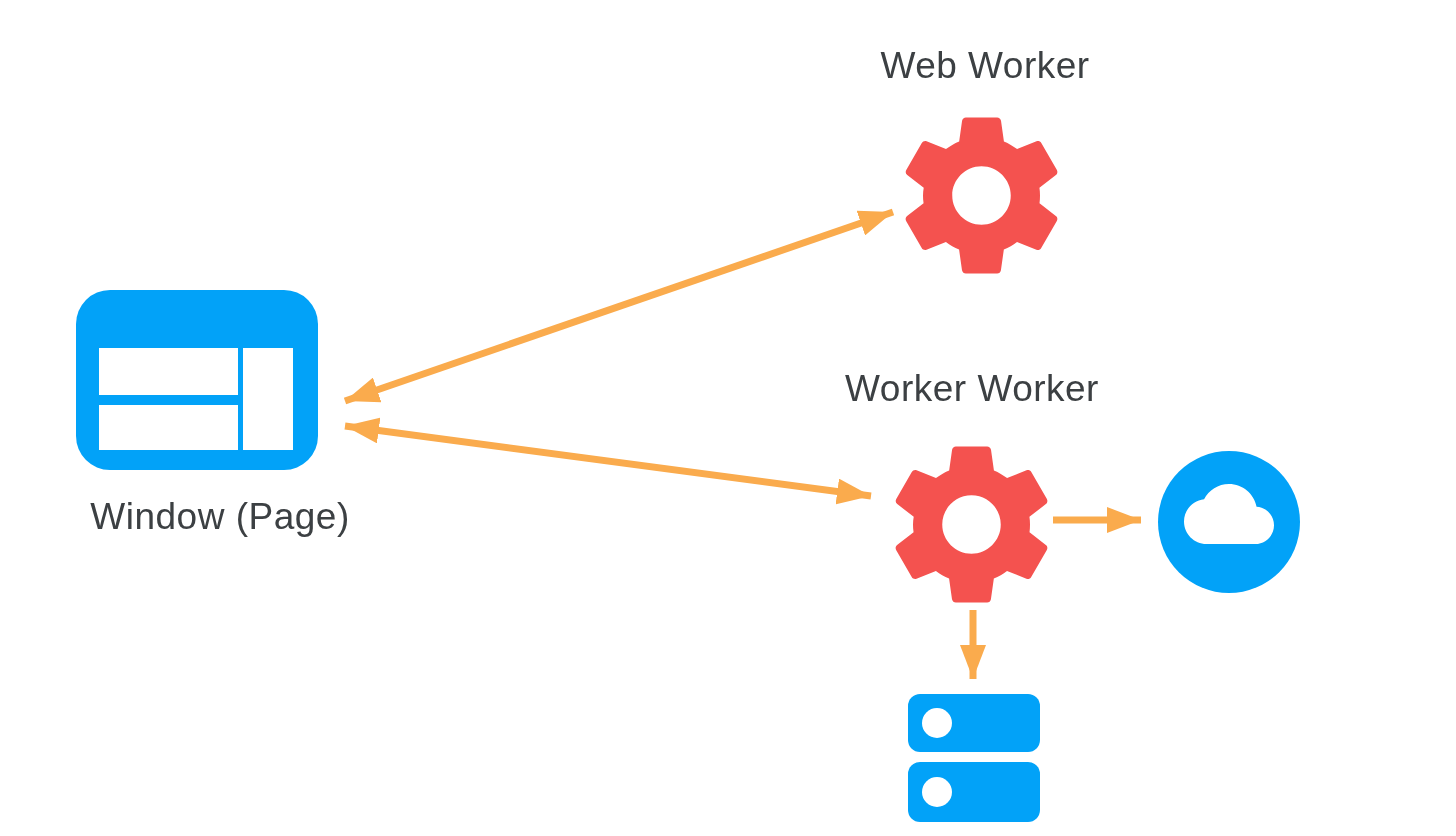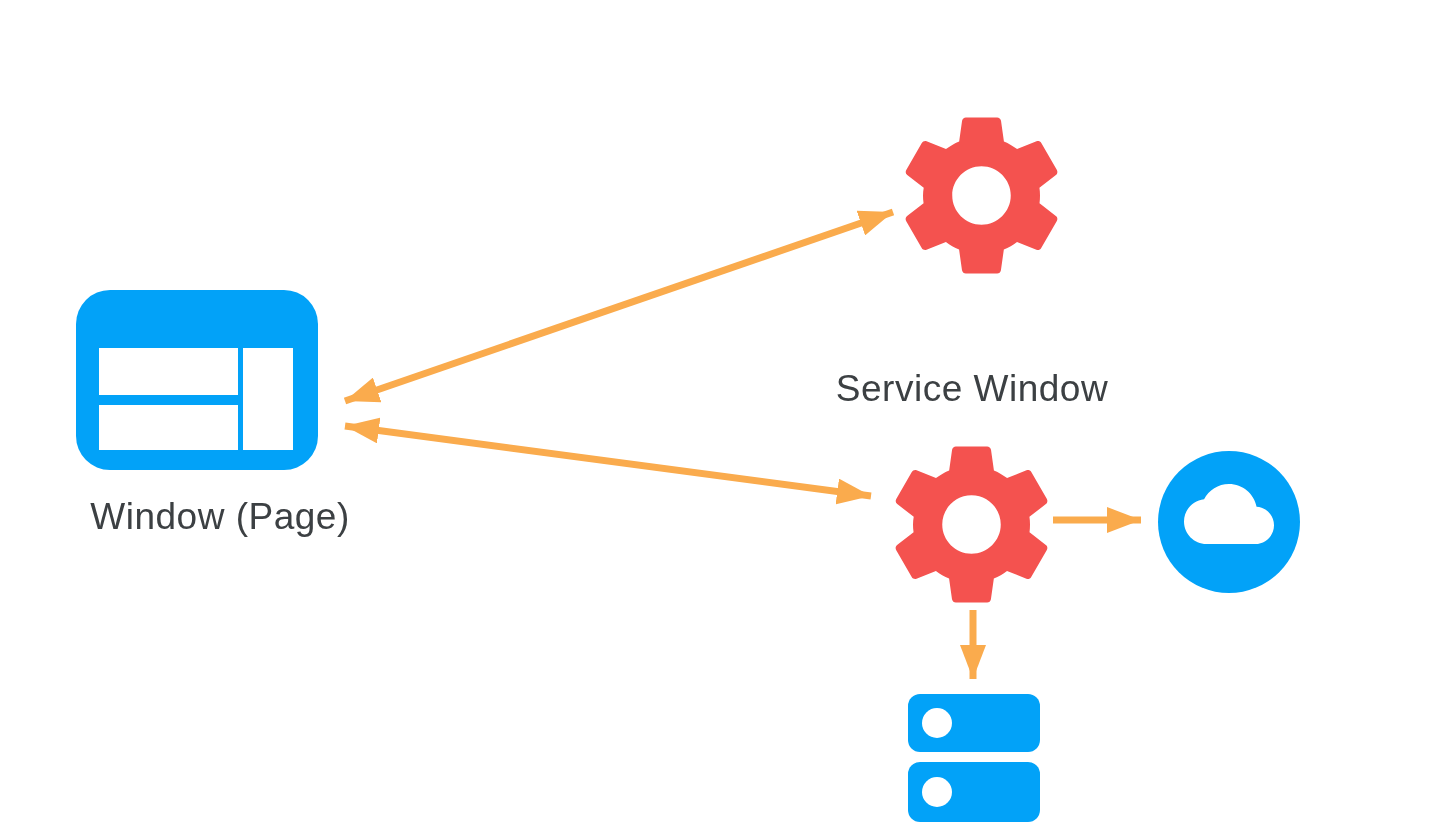--- a/index.html
+++ b/index.html
@@ -69,25 +69,26 @@
   </svg>
 
   <svg class="node-icon" style="left:76px; top:290px;" width="242" height="180" viewBox="0 0 242 180" xmlns="http://www.w3.org/2000/svg">
     <rect class="blue-fill" x="0" y="0" width="242" height="180" rx="34"></rect>
     <rect class="white-fill" x="23" y="58" width="139" height="47"></rect>
     <rect class="white-fill" x="23" y="115" width="139" height="45"></rect>
     <rect class="white-fill" x="167" y="58" width="50" height="102"></rect>
   </svg>
   <div class="node-label" style="left:196px; top:497px;margin-left:24px;">Window (Page)</div>
 
+  <div class="node-label" style="left:985px; top:46px;">Web Worker</div>
   <svg class="node-icon" style="left:884px; top:98px;" width="195" height="195" viewBox="0 0 24 24" xmlns="http://www.w3.org/2000/svg">
     <path class="red-fill" fill-rule="evenodd" d="M19.14,12.94c0.04-0.3,0.06-0.61,0.06-0.94c0-0.32-0.02-0.64-0.07-0.94l2.03-1.58c0.18-0.14,0.23-0.41,0.12-0.61l-1.92-3.32c-0.12-0.22-0.37-0.29-0.59-0.22l-2.39,0.96c-0.5-0.38-1.03-0.7-1.62-0.94L14.4,2.81c-0.04-0.24-0.24-0.41-0.48-0.41h-3.84c-0.24,0-0.43,0.17-0.47,0.41L9.25,5.35C8.66,5.59,8.12,5.92,7.63,6.29L5.24,5.33c-0.22-0.08-0.47,0-0.59,0.22L2.74,8.87C2.62,9.08,2.66,9.34,2.86,9.48l2.03,1.58C4.84,11.36,4.8,11.69,4.8,12s0.02,0.64,0.07,0.94l-2.03,1.58c-0.18,0.14-0.23,0.41-0.12,0.61l1.92,3.32c0.12,0.22,0.37,0.29,0.59,0.22l2.39-0.96c0.5,0.38,1.03,0.7,1.62,0.94l0.36,2.54c0.05,0.24,0.24,0.41,0.48,0.41h3.84c0.24,0,0.44-0.17,0.47-0.41l0.36-2.54c0.59-0.24,1.13-0.56,1.62-0.94l2.39,0.96c0.22,0.08,0.47,0,0.59-0.22l1.92-3.32c0.12-0.22,0.07-0.47-0.12-0.61L19.14,12.94z M12,15.6c-1.98,0-3.6-1.62-3.6-3.6s1.62-3.6,3.6-3.6s3.6,1.62,3.6,3.6S13.98,15.6,12,15.6z"></path>
   </svg>
 
-  <div class="node-label" style="left:972px; top:369px;">Service Window</div>
+  <div class="node-label" style="left:972px; top:369px;">Worker Worker</div>
   <svg class="node-icon" style="left:874px; top:427px;" width="195" height="195" viewBox="0 0 24 24" xmlns="http://www.w3.org/2000/svg">
     <path class="red-fill" fill-rule="evenodd" d="M19.14,12.94c0.04-0.3,0.06-0.61,0.06-0.94c0-0.32-0.02-0.64-0.07-0.94l2.03-1.58c0.18-0.14,0.23-0.41,0.12-0.61l-1.92-3.32c-0.12-0.22-0.37-0.29-0.59-0.22l-2.39,0.96c-0.5-0.38-1.03-0.7-1.62-0.94L14.4,2.81c-0.04-0.24-0.24-0.41-0.48-0.41h-3.84c-0.24,0-0.43,0.17-0.47,0.41L9.25,5.35C8.66,5.59,8.12,5.92,7.63,6.29L5.24,5.33c-0.22-0.08-0.47,0-0.59,0.22L2.74,8.87C2.62,9.08,2.66,9.34,2.86,9.48l2.03,1.58C4.84,11.36,4.8,11.69,4.8,12s0.02,0.64,0.07,0.94l-2.03,1.58c-0.18,0.14-0.23,0.41-0.12,0.61l1.92,3.32c0.12,0.22,0.37,0.29,0.59,0.22l2.39-0.96c0.5,0.38,1.03,0.7,1.62,0.94l0.36,2.54c0.05,0.24,0.24,0.41,0.48,0.41h3.84c0.24,0,0.44-0.17,0.47-0.41l0.36-2.54c0.59-0.24,1.13-0.56,1.62-0.94l2.39,0.96c0.22,0.08,0.47,0,0.59-0.22l1.92-3.32c0.12-0.22,0.07-0.47-0.12-0.61L19.14,12.94z M12,15.6c-1.98,0-3.6-1.62-3.6-3.6s1.62-3.6,3.6-3.6s3.6,1.62,3.6,3.6S13.98,15.6,12,15.6z"></path>
   </svg>
 
   <svg class="node-icon" style="left:1158px; top:451px;" width="142" height="142" viewBox="0 0 142 142" xmlns="http://www.w3.org/2000/svg">
     <circle class="blue-fill" cx="71" cy="71" r="71"></circle>
     <g transform="translate(26,18) scale(3.75)">
       <path class="white-fill" d="M19.35,10.04C18.67,6.59,15.64,4,12,4C9.11,4,6.6,5.64,5.35,8.04C2.34,8.36,0,10.91,0,14c0,3.31,2.69,6,6,6h13c2.76,0,5-2.24,5-5C24,12.36,21.95,10.22,19.35,10.04z"></path>
     </g>
   </svg>

